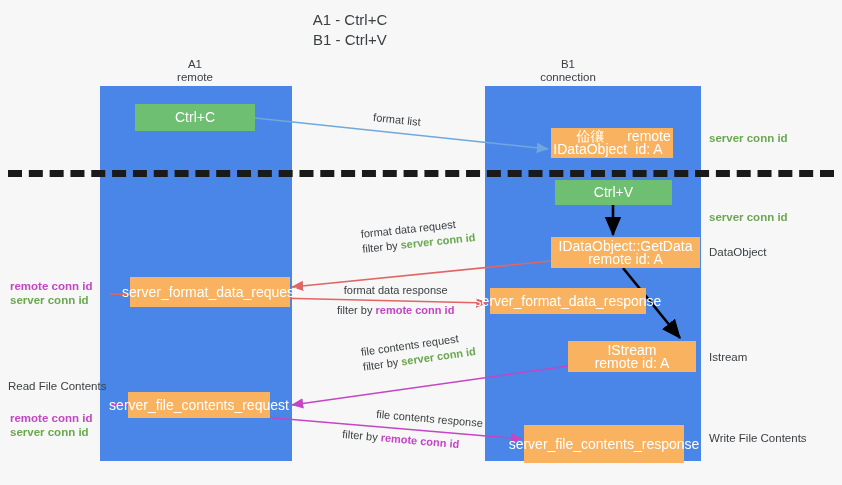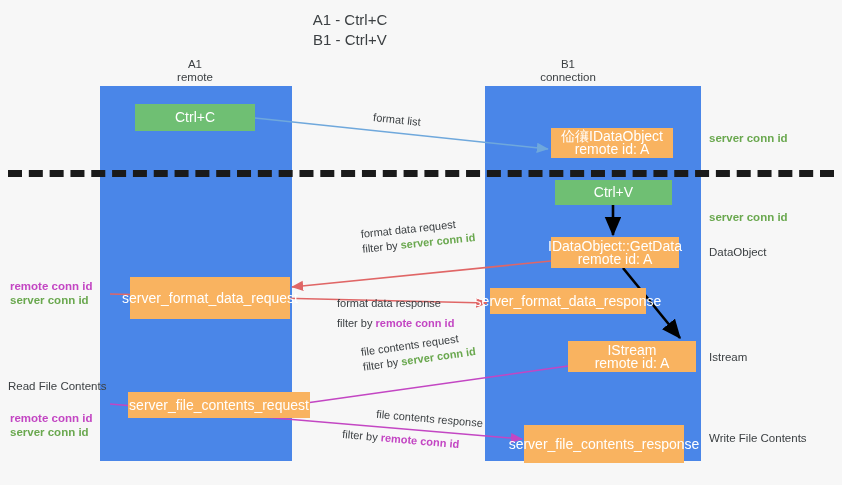--- a/index.html
+++ b/index.html
@@ -109,38 +109,38 @@
 
     <path d="M110,404 L522,439" stroke="#c346c3" stroke-width="1.6" fill="none" marker-end="url(#ah-mag)"></path>
   </svg>
 
   <div class="abs divider"></div>
 
   <div class="abs node green" style="left:135px;top:104px;width:120px;height:27px;">
     <span>Ctrl+C</span>
   </div>
 
-  <div class="abs node orange" style="left:130px;top:277px;width:160px;height:42px;">
+  <div class="abs node orange" style="left:130px;top:277px;width:160px;height:30px;">
     <span>server_format_data_request</span>
   </div>
 
-  <div class="abs node orange" style="left:128px;top:392px;width:182px;height:26px;">
+  <div class="abs node orange" style="left:128px;top:392px;width:142px;height:26px;">
     <span>server_file_contents_request</span>
   </div>
 
-  <div class="abs node orange" style="left:551px;top:128px;width:122px;height:30px;flex-direction:column;">
+  <div class="abs node orange" style="left:551px;top:128px;width:122px;height:30px;flex-direction:row;">
     <span>佡忀IDataObject</span>
     <span>remote id: A</span>
   </div>
 
   <div class="abs node green" style="left:555px;top:180px;width:117px;height:25px;">
     <span>Ctrl+V</span>
   </div>
 
-  <div class="abs node orange" style="left:551px;top:237px;width:128px;height:31px;flex-direction:column;justify-content:center;">
+  <div class="abs node orange" style="left:551px;top:237px;width:149px;height:31px;flex-direction:column;justify-content:center;">
     <span>IDataObject::GetData</span>
     <span>remote id: A</span>
   </div>
 
   <div class="abs node orange" style="left:490px;top:288px;width:156px;height:26px;">
     <span>server_format_data_response</span>
   </div>
 
   <div class="abs node orange" style="left:568px;top:341px;width:128px;height:31px;flex-direction:column;">
     <span>IStream</span>
@@ -153,21 +153,21 @@
 
   <div class="abs edge-label" style="left:374px;top:110px;transform:rotate(6deg);transform-origin:left top;">
     <span>format list</span>
   </div>
 
   <div class="abs edge-label" style="left:360px;top:227px;transform:rotate(-6deg);transform-origin:left top;">
     <div>format data request</div>
     <div><span>filter by </span><span class="hl-green">server conn id</span></div>
   </div>
 
-  <div class="abs edge-label" style="left:337px;top:296px;">
+  <div class="abs edge-label" style="left:337px;top:283px;text-align:center;">
     <div>format data response</div>
     <div style="margin-top:5px;"><span>filter by </span><span class="hl-magenta">remote conn id</span></div>
   </div>
 
   <div class="abs edge-label" style="left:360px;top:345px;transform:rotate(-8deg);transform-origin:left top;">
     <div>file contents request</div>
     <div><span>filter by </span><span class="hl-green">server conn id</span></div>
   </div>
 
   <div class="abs edge-label" style="left:345px;top:404px;transform:rotate(5deg);transform-origin:left top;">

